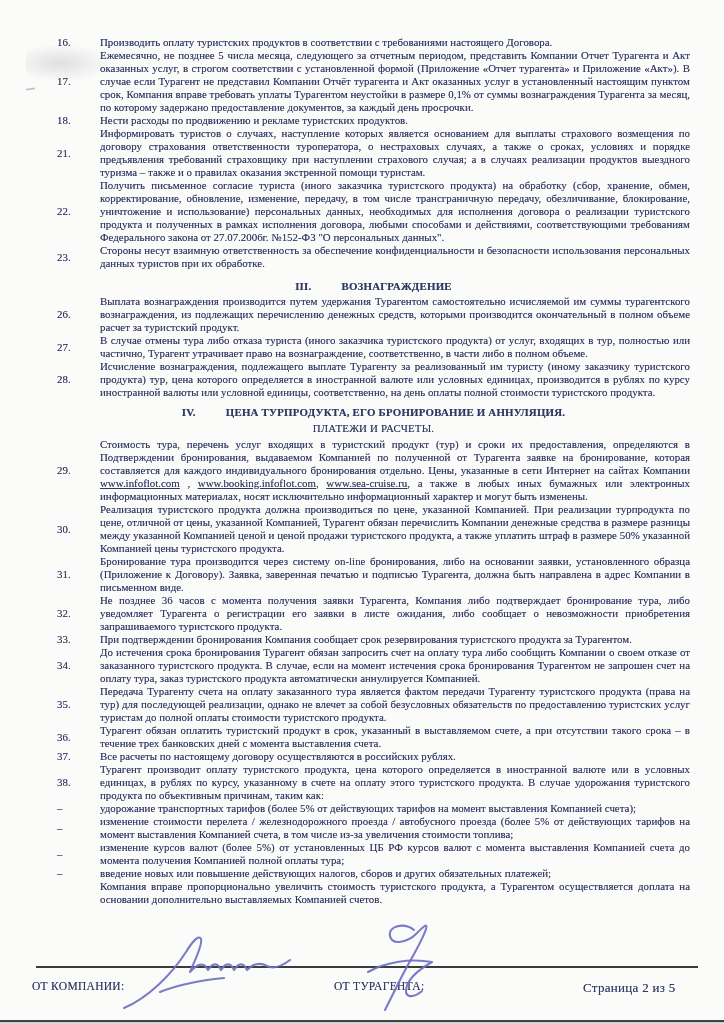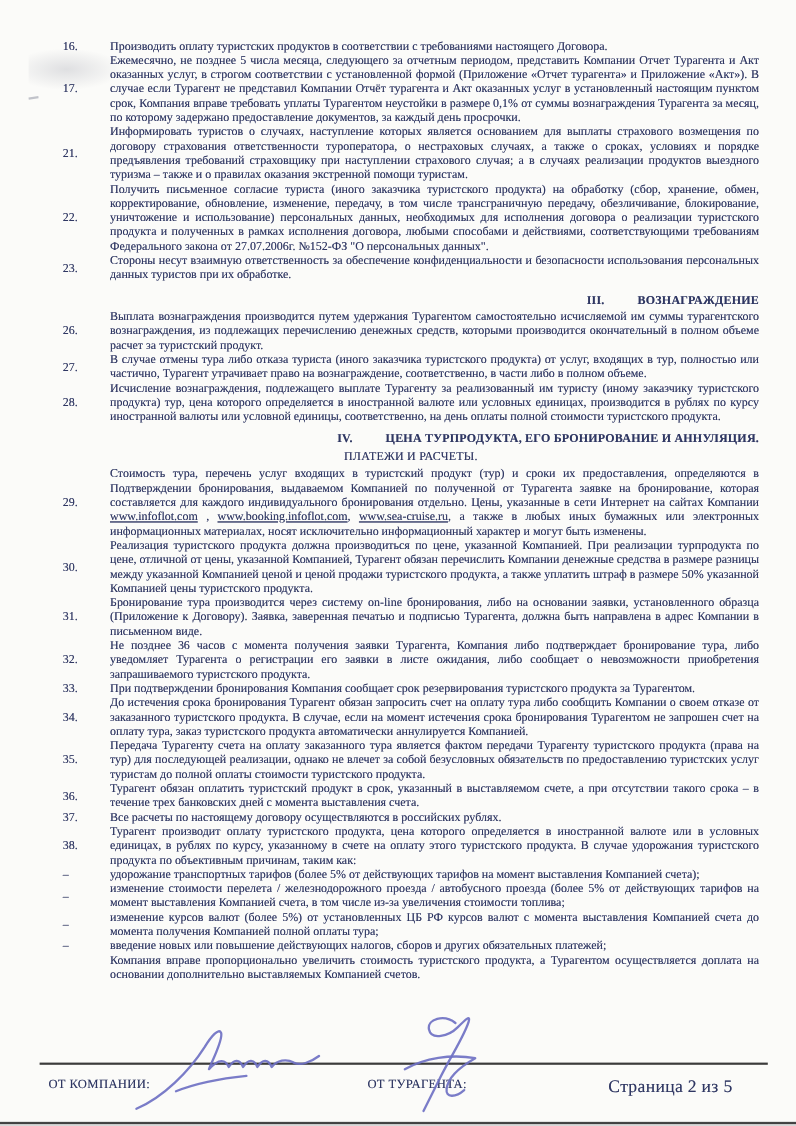--- a/index.html
+++ b/index.html
@@ -29,41 +29,41 @@
   }
   .content{
     position:absolute;left:57px;top:36px;width:633px;
     font-size:10.9px;line-height:13px;
     text-shadow:0 0 .6px rgba(47,55,99,.55);
   }
   .clause{display:flex;align-items:center;}
   .clause .num{flex:0 0 43px;}
   .clause .txt{flex:1;text-align:justify;}
   .sec-head{
-    text-align:right;font-weight:bold;letter-spacing:.2px;
+    text-align:center;font-weight:bold;letter-spacing:.2px;
     margin:10px 0 2px 0;
     font-family:Liberation Serif, serif;
   }
   .sec-head .sec-num{margin-right:30px;}
   .sec-head.two-line{margin:7px 0 3px 0;}
   .sec-sub{text-align:center;font-weight:normal;letter-spacing:.2px;margin:0 0 3px 0;}
   .closing{margin-left:43px;text-align:justify;}
   .link{text-decoration:underline;cursor:pointer;}
   
   .footer-rule{
     position:absolute;left:36px;top:966px;width:662px;height:2px;
     background:var(--rule);
   }
   .footer-label{
     position:absolute;top:980px;font-size:11.5px;letter-spacing:.3px;
     text-shadow:0 0 .6px rgba(47,55,99,.5);
   }
-  #from-company{left:44px;}
+  #from-company{left:32px;}
   #from-agent{left:300px;margin-left:34px;}
-  #page-num{left:553px;font-size:16px;}
+  #page-num{left:583px;font-size:13px;}
   .sig{position:absolute;pointer-events:none;}
   #sig-company{left:120px;top:922px;width:190px;height:92px;}
   #sig-agent{left:352px;top:918px;width:110px;height:98px;}
   .sig path{fill:none;stroke:var(--sig);stroke-width:2.1;stroke-linecap:round;stroke-linejoin:round;opacity:.92;}
   
   .scan-edge{
     position:absolute;left:0;bottom:0;width:724px;height:10px;
     background:linear-gradient(to bottom,rgba(0,0,0,0) 0%,rgba(0,0,0,0) 55%,#474747 58%,#3f3f3f 78%,#c9c9c9 82%,#e4e4e4 100%);
   }
 </style>
@@ -78,20 +78,24 @@
 
     <div class="clause">
       <span class="num">16.</span>
       <div class="txt">Производить оплату туристских продуктов в соответствии с требованиями настоящего Договора.</div>
     </div>
     <div class="clause">
       <span class="num">17.</span>
       <div class="txt">Ежемесячно, не позднее 5 числа месяца, следующего за отчетным периодом, представить Компании Отчет Турагента и Акт оказанных услуг, в строгом соответствии с установленной формой (Приложение «Отчет турагента» и Приложение «Акт»). В случае если Турагент не представил Компании Отчёт турагента и Акт оказанных услуг в установленный настоящим пунктом срок, Компания вправе требовать уплаты Турагентом неустойки в размере 0,1% от суммы вознаграждения Турагента за месяц, по которому задержано предоставление документов, за каждый день просрочки.</div>
     </div>
     <div class="clause">
+      <span class="num">18.</span>
+      <div class="txt">Нести расходы по продвижению и рекламе туристских продуктов.</div>
+    </div>
+    <div class="clause">
       <span class="num">21.</span>
       <div class="txt">Информировать туристов о случаях, наступление которых является основанием для выплаты страхового возмещения по договору страхования ответственности туроператора, о нестраховых случаях, а также о сроках, условиях и порядке предъявления требований страховщику при наступлении страхового случая; а в случаях реализации продуктов выездного туризма – также и о правилах оказания экстренной помощи туристам.</div>
     </div>
     <div class="clause">
       <span class="num">22.</span>
       <div class="txt">Получить письменное согласие туриста (иного заказчика туристского продукта) на обработку (сбор, хранение, обмен, корректирование, обновление, изменение, передачу, в том числе трансграничную передачу, обезличивание, блокирование, уничтожение и использование) персональных данных, необходимых для исполнения договора о реализации туристского продукта и полученных в рамках исполнения договора, любыми способами и действиями, соответствующими требованиям Федерального закона от 27.07.2006г. №152-ФЗ "О персональных данных".</div>
     </div>
     <div class="clause">
       <span class="num">23.</span>
       <div class="txt">Стороны несут взаимную ответственность за обеспечение конфиденциальности и безопасности использования персональных данных туристов при их обработке.</div>

